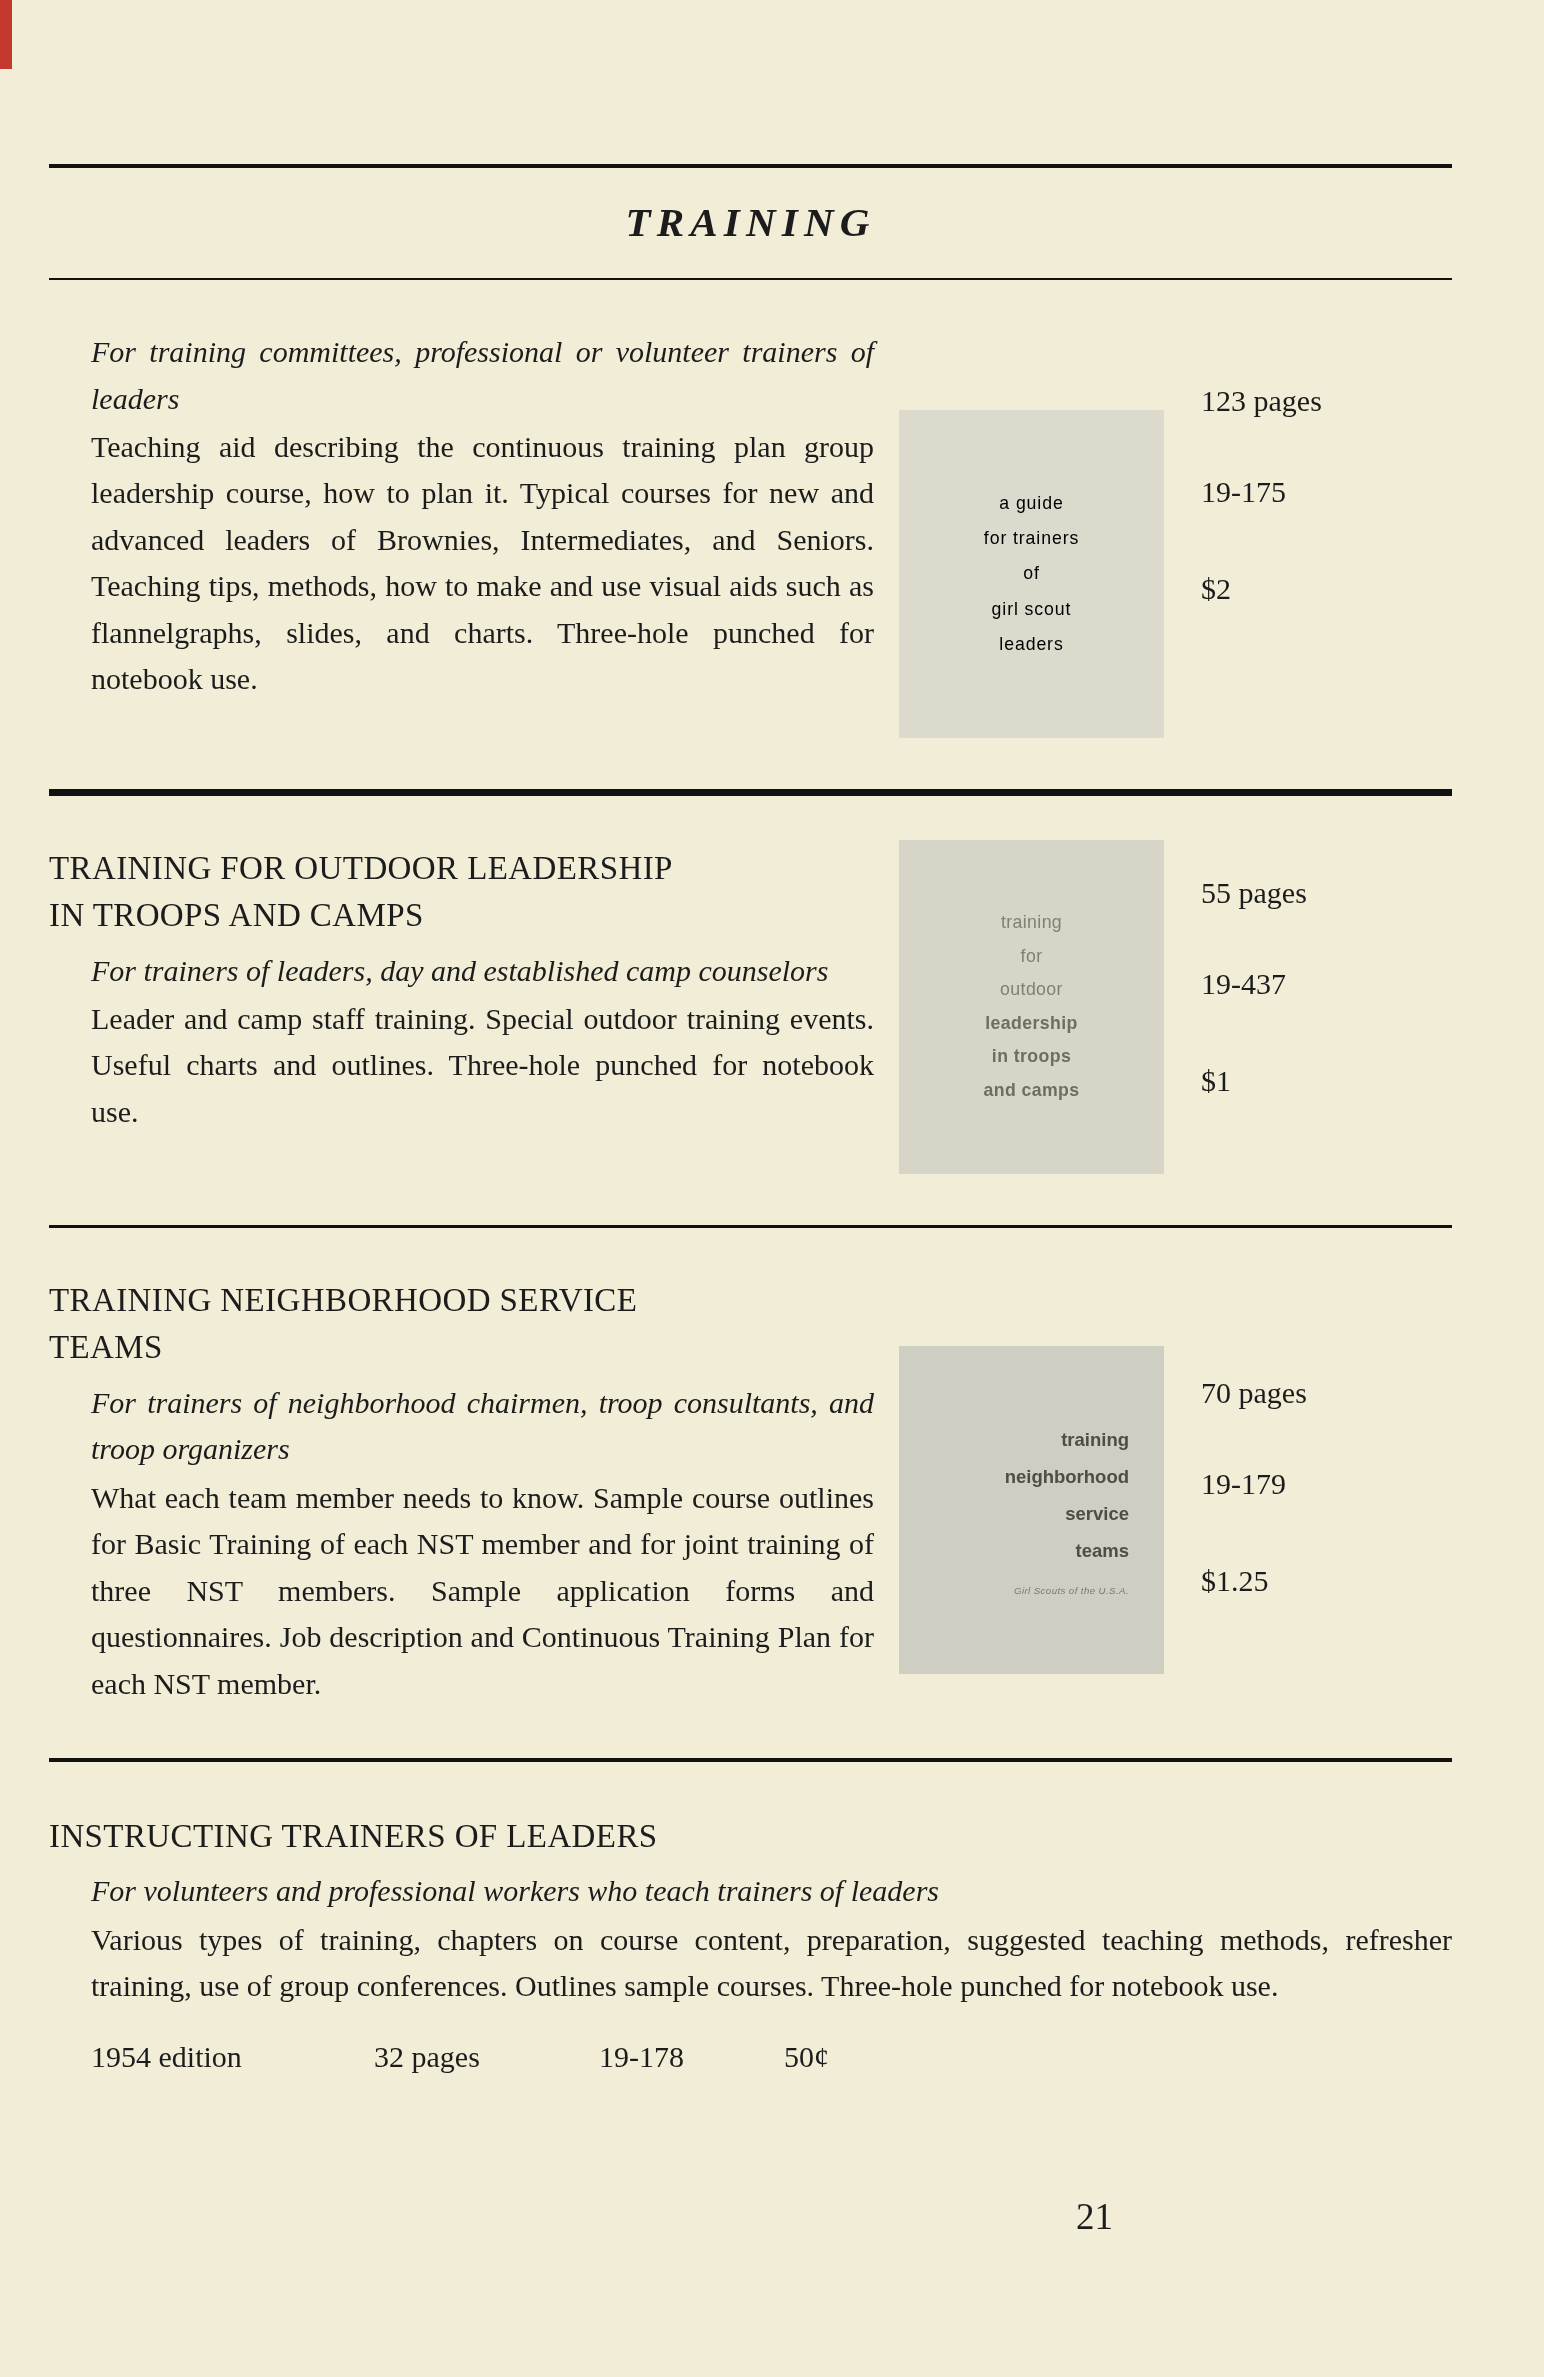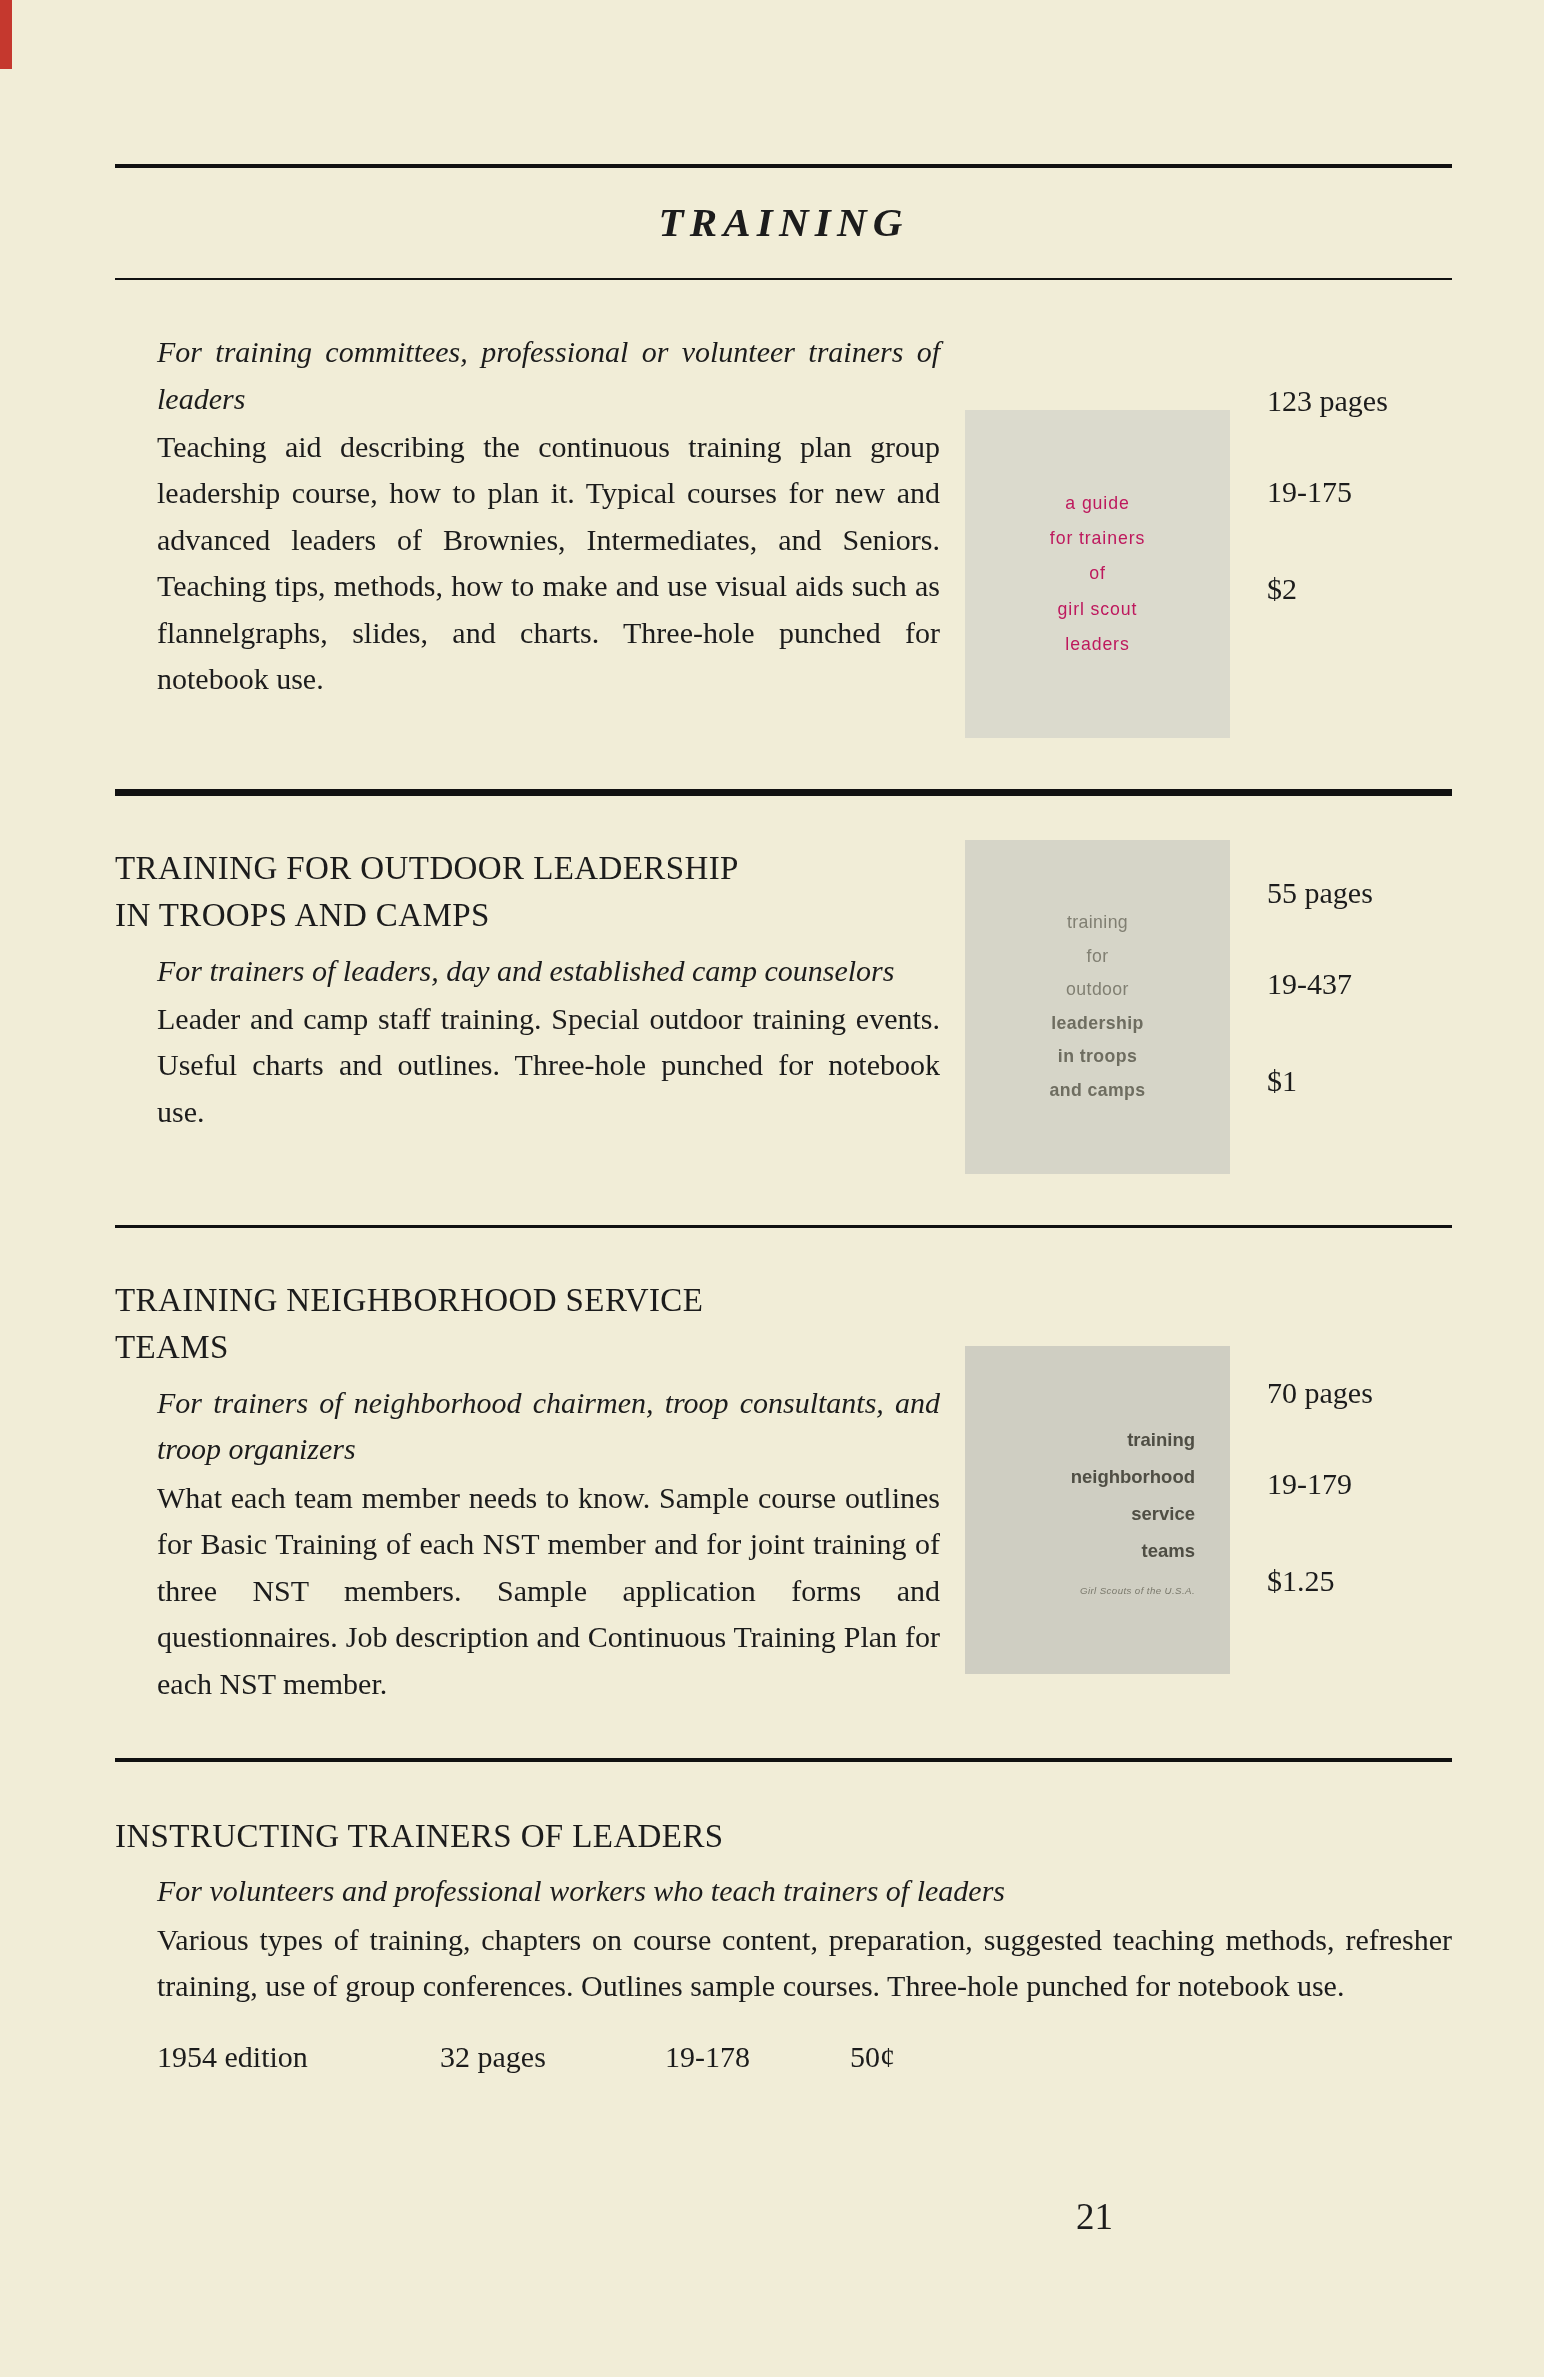--- a/index.html
+++ b/index.html
@@ -17,21 +17,21 @@
   }
   .scan-edge-mark {
     position: absolute;
     top: 0;
     left: 0;
     width: 11.5px;
     height: 69px;
     background: #c5382e;
   }
   .page {
-    padding: 0 92px 0 115px;
+    padding: 0 92px 0 49px;
   }
   .rule {
     background: #111;
     border: none;
     margin: 0;
   }
   .rule-top { height: 3.5px; margin-top: 164px; }
   .rule-under-title { height: 2.6px; }
   .rule-thick { height: 7px; }
   .rule-thin { height: 3.5px; }
@@ -84,21 +84,21 @@
     flex-direction: column;
     justify-content: center;
     align-items: center;
     text-align: center;
     box-sizing: border-box;
   }
   .cover-line { display: block; }
   .cover-1 {
     height: 328px;
     margin-top: 81px;
-    color: #be185d;
+    color: #000000;
     font-family: "Liberation Sans", sans-serif;
     font-size: 17.7px;
     line-height: 2.0;
     letter-spacing: 0.9px;
   }
   .cover-2 {
     height: 334px;
     margin-top: -5.3px;
     background: #d6d5c8;
     color: #807f72;

